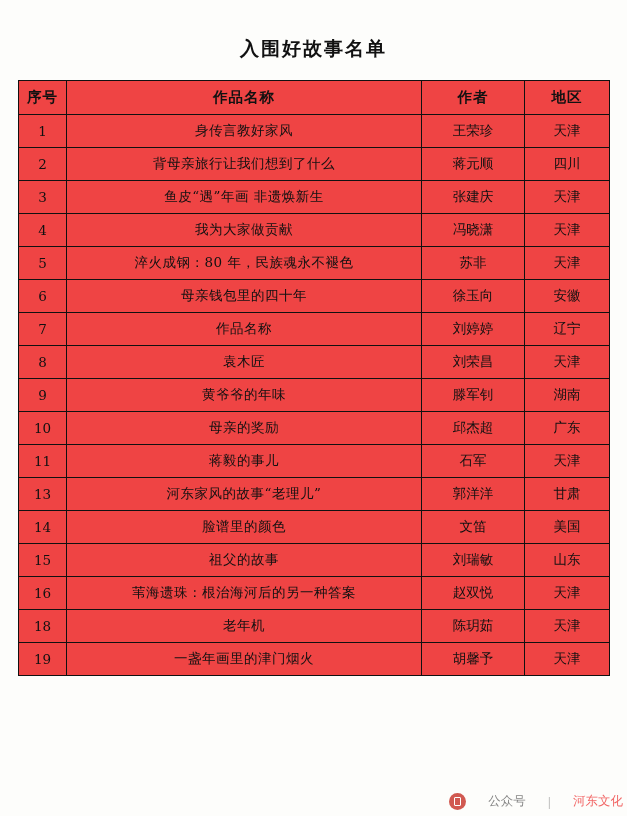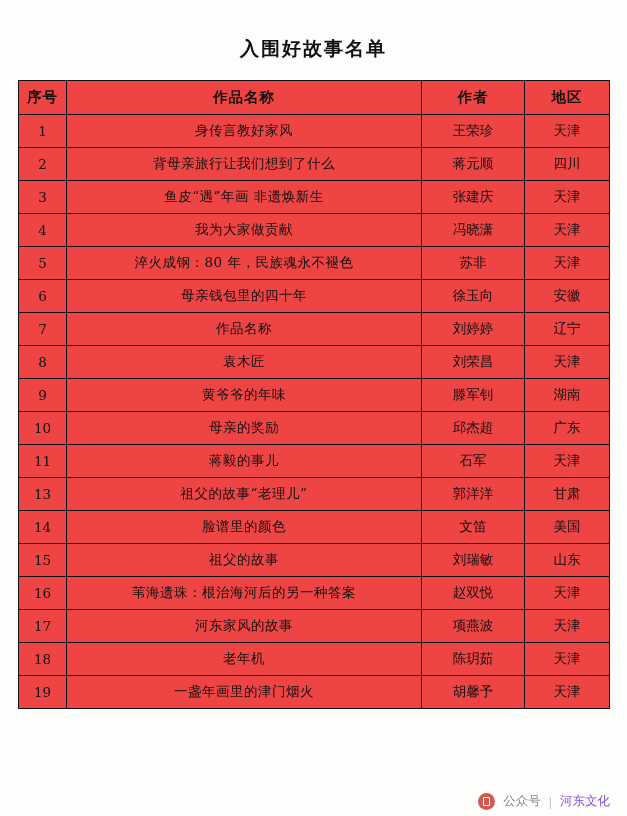--- a/index.html
+++ b/index.html
@@ -60,25 +60,25 @@
   col.c-author{ width: 103px; }
   col.c-region{ width: 85px; }
   .cell-no {
     font-size: 13.5px;
   }
   .cell-title {
     letter-spacing: 0.5px;
   }
   .watermark {
     position: absolute;
-    right: 17px;
+    right: 4px;
     bottom: 6px;
     display: flex;
     align-items: center;
-    gap: 8px;
+    gap: 22px;
     opacity: 0.82;
     font-family: "Liberation Sans", sans-serif;
     font-size: 12.5px;
     color: #6b6b6b;
   }
   .watermark .wm-logo {
     width: 17px;
     height: 17px;
     border-radius: 50%;
     background: #c8362c;
@@ -93,21 +93,21 @@
     width: 7px;
     height: 9px;
     border: 1.5px solid #fff;
     border-radius: 1px;
     box-sizing: border-box;
   }
   .watermark .wm-sep {
     color: #b5b5b5;
   }
   .watermark .wm-name {
-    color: #6d28d9;
+    color: #ef4444;
   }
 </style>
 </head>
 <body>
 
 <div class="page">
 
   <div class="doc-title">入围好故事名单</div>
 
   <div class="table-wrap">
@@ -188,46 +188,40 @@
           <td>广东</td>
         </tr>
         <tr>
           <td class="cell-no">11</td>
           <td class="cell-title">蒋毅的事儿</td>
           <td>石军</td>
           <td>天津</td>
         </tr>
         <tr>
           <td class="cell-no">13</td>
-          <td class="cell-title">祖父的故事“老理儿”</td>
+          <td class="cell-title">河东家风的故事“老理儿”</td>
           <td>郭洋洋</td>
           <td>甘肃</td>
         </tr>
         <tr>
           <td class="cell-no">14</td>
           <td class="cell-title">脸谱里的颜色</td>
           <td>文笛</td>
           <td>美国</td>
         </tr>
         <tr>
           <td class="cell-no">15</td>
           <td class="cell-title">祖父的故事</td>
           <td>刘瑞敏</td>
           <td>山东</td>
         </tr>
         <tr>
           <td class="cell-no">16</td>
           <td class="cell-title">苇海遗珠：根治海河后的另一种答案</td>
           <td>赵双悦</td>
-          <td>天津</td>
-        </tr>
-        <tr>
-          <td class="cell-no">17</td>
-          <td class="cell-title">河东家风的故事</td>
-          <td>项燕波</td>
           <td>天津</td>
         </tr>
         <tr>
           <td class="cell-no">18</td>
           <td class="cell-title">老年机</td>
           <td>陈玥茹</td>
           <td>天津</td>
         </tr>
         <tr>
           <td class="cell-no">19</td>

